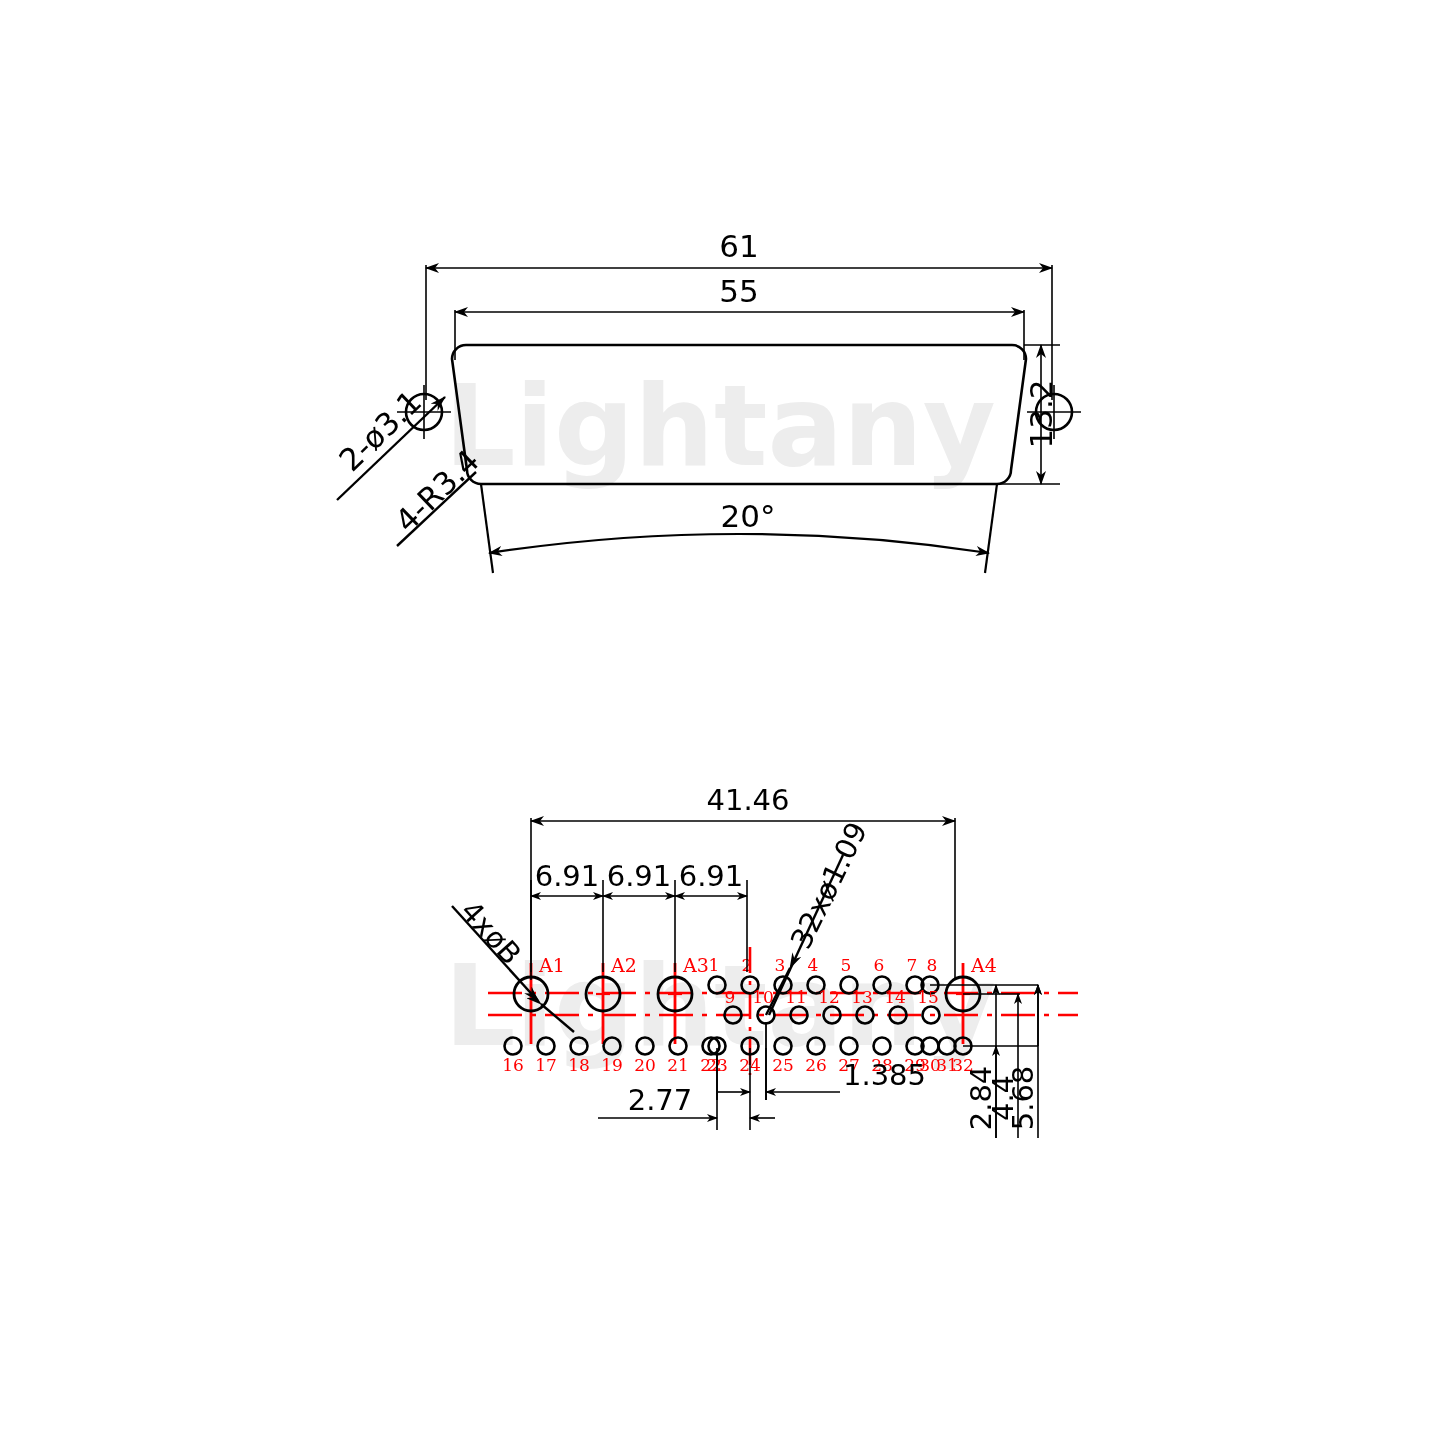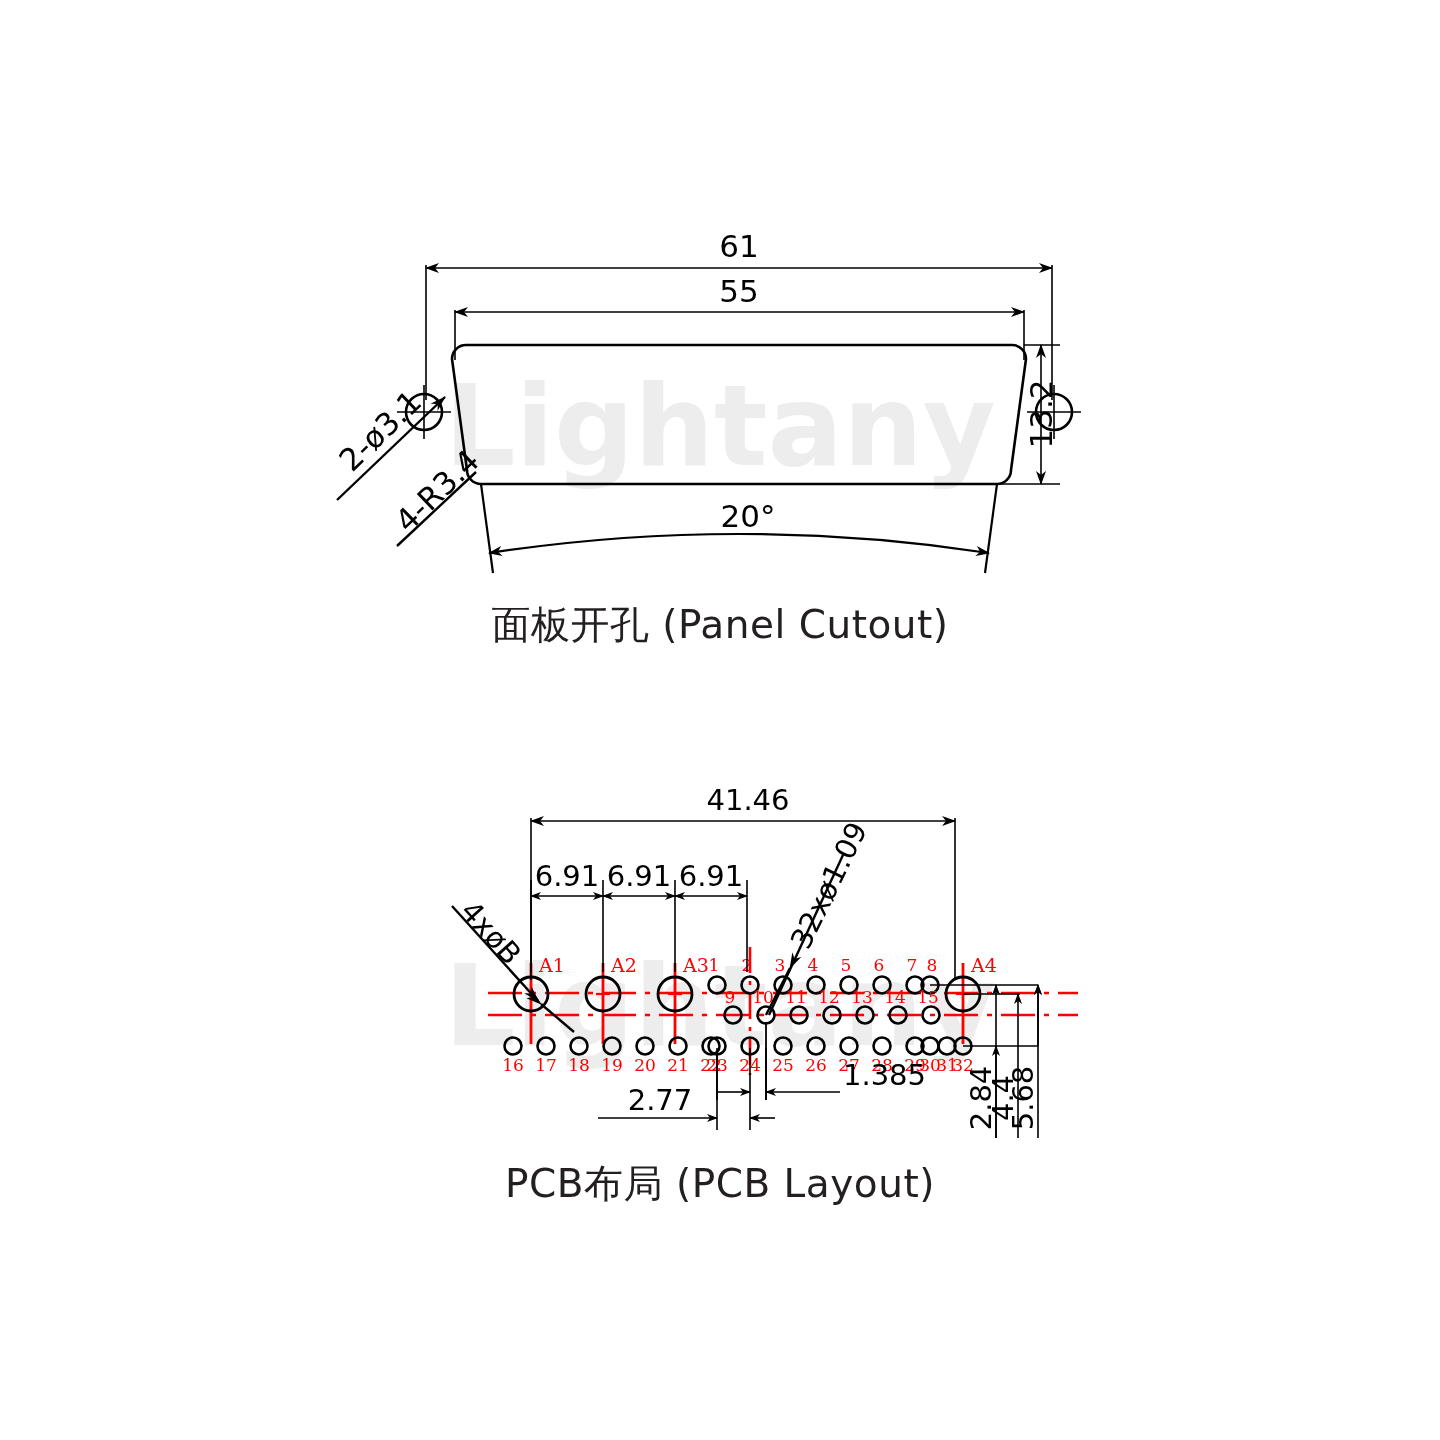--- a/index.html
+++ b/index.html
@@ -319,17 +319,15 @@
         <text transform="translate(1033,1098) rotate(-90)" text-anchor="middle" font-size="29" font-family="DejaVu Sans, Liberation Sans, sans-serif" fill="#000">5.68</text>
       </g>
 
       <g stroke="#000" stroke-width="1.8">
         <line x1="717" y1="1055" x2="717" y2="1100"></line>
         <line x1="766" y1="1022" x2="766" y2="1100"></line>
       </g>
     </g>
   </svg>
 
-  <div class="caption" id="cap-panel">面板开孔 (Panel Cutout)</div>
-
-  <div class="caption" id="cap-pcb">PCB布局 (PCB Layout)</div>
+
 
 </div>
 
 </body></html>

